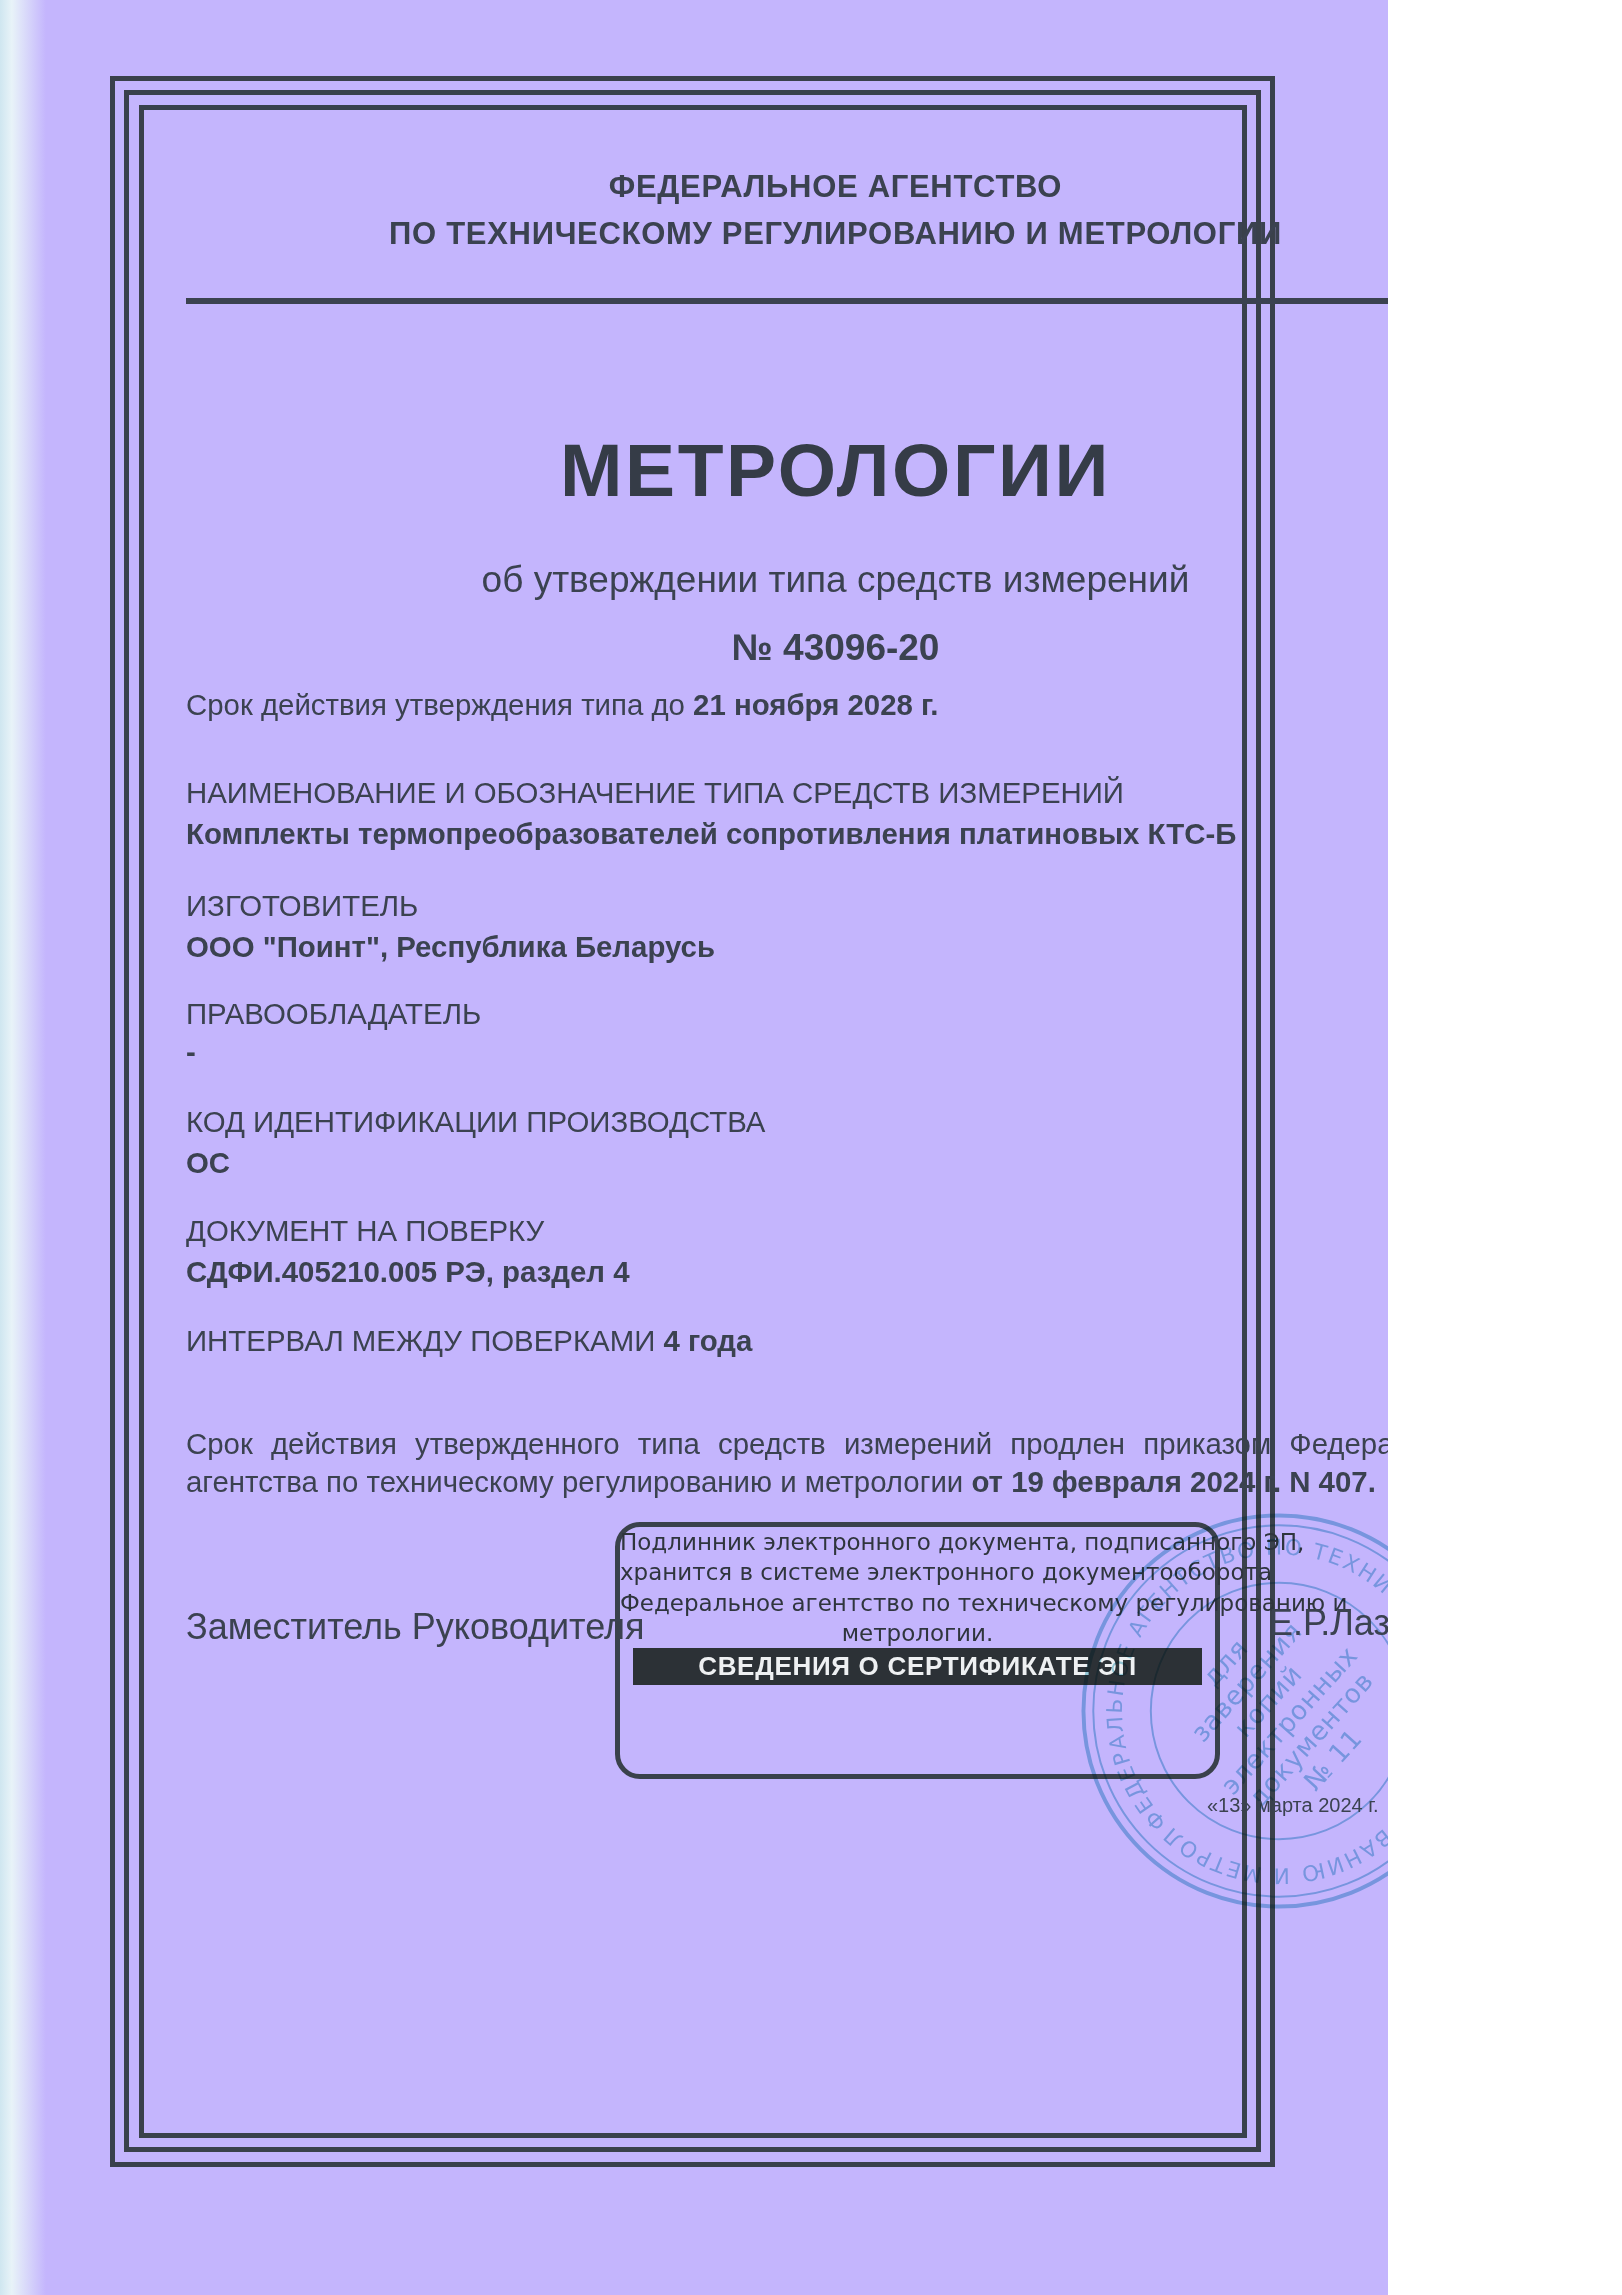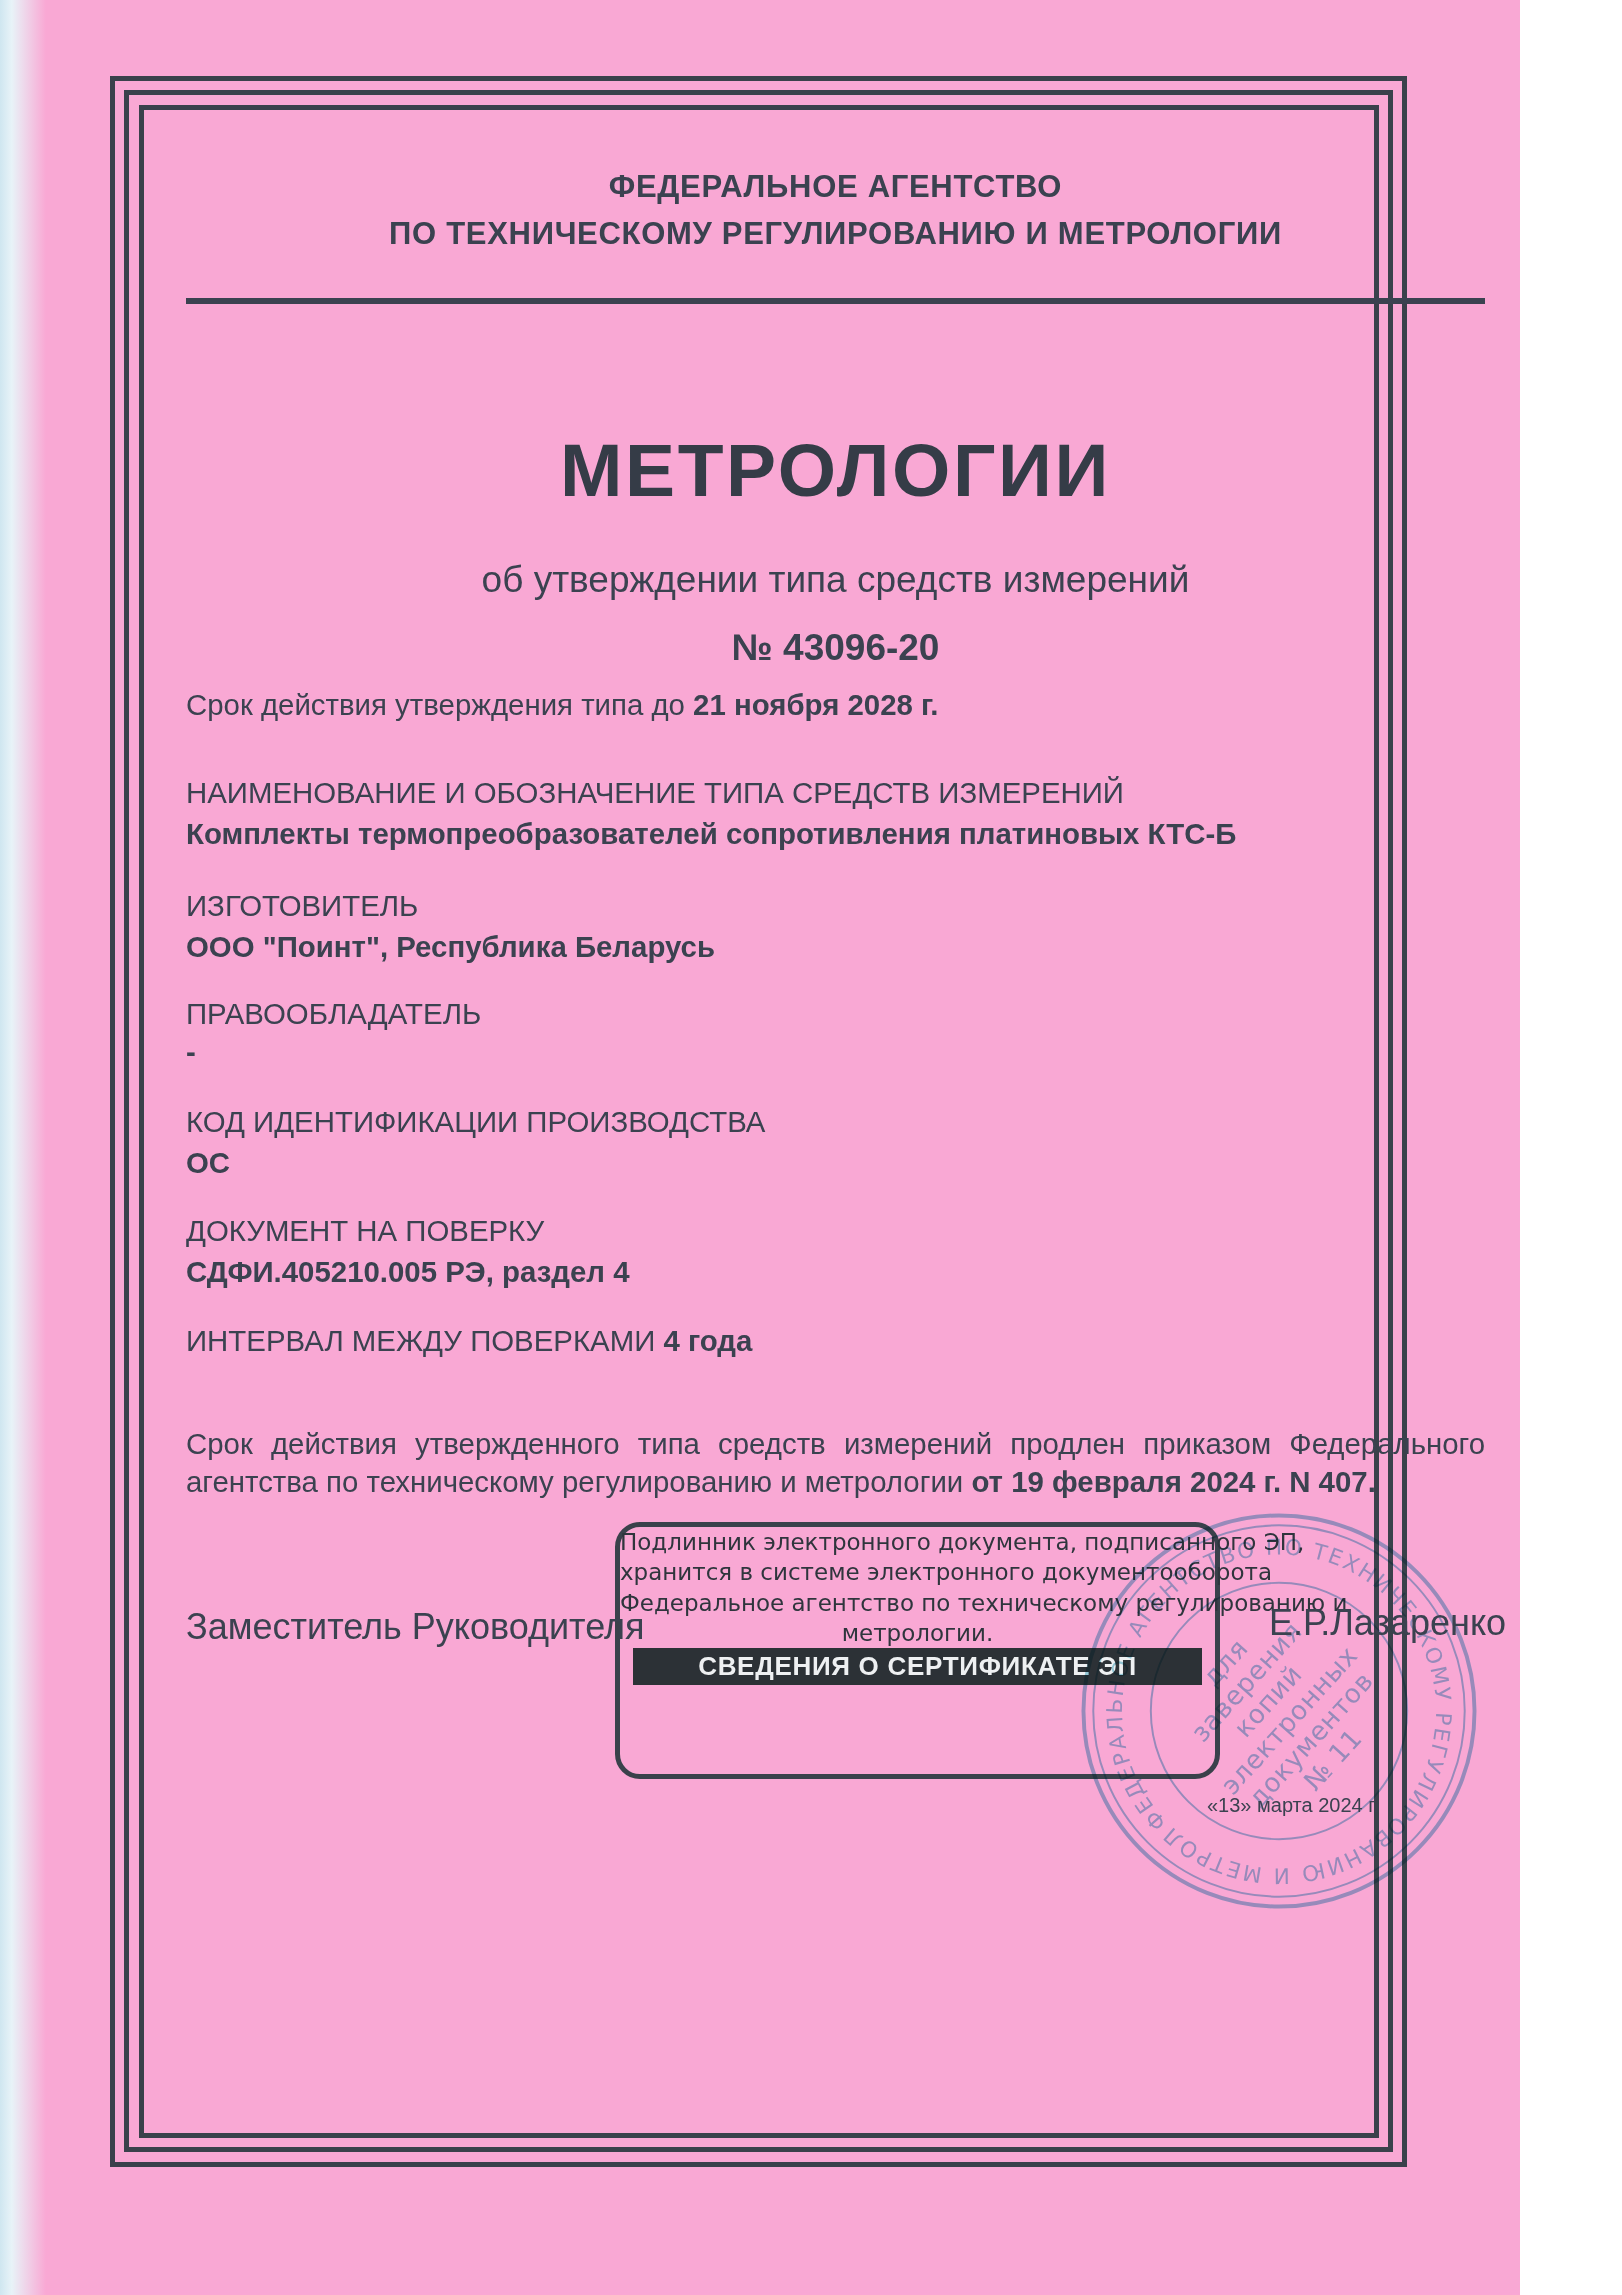--- a/index.html
+++ b/index.html
@@ -1,18 +1,18 @@
 <!DOCTYPE html>
 <html lang="ru" style="font-size:10.5px"><head>
 <meta charset="utf-8">
 <style>
   html,body{margin:0;padding:0;background:#ffffff;}
   .page{
-    position:relative;width:1520px;height:2295px;overflow:hidden;
-    background:#f9a8d4;
+    position:relative;width:1388px;height:2295px;overflow:hidden;
+    background:#c4b5fd;
     font-family:"Liberation Sans",sans-serif;
     color:#3b4250;
   }
   
   .scan-tint{
     position:absolute;left:0;top:0;bottom:0;width:46px;
     background:linear-gradient(to right,#cfe6f0 0px,#e8f3f8 11.8px,rgba(251,251,250,0) 46px);
     pointer-events:none;
   }
   

